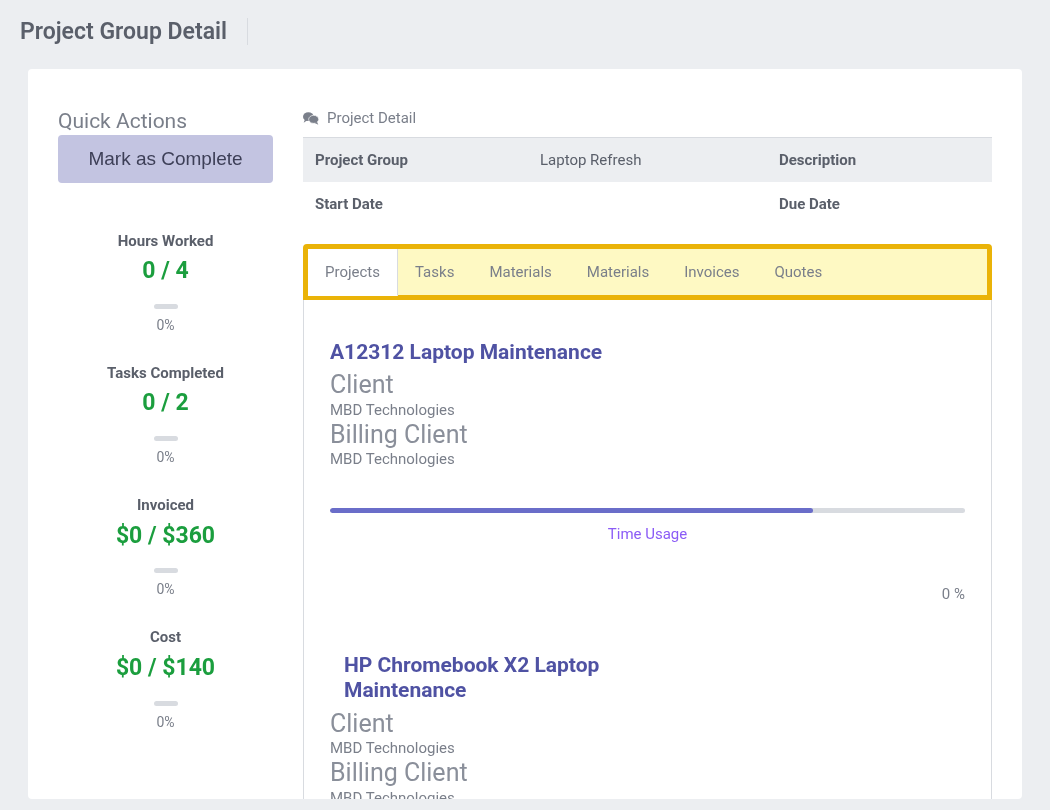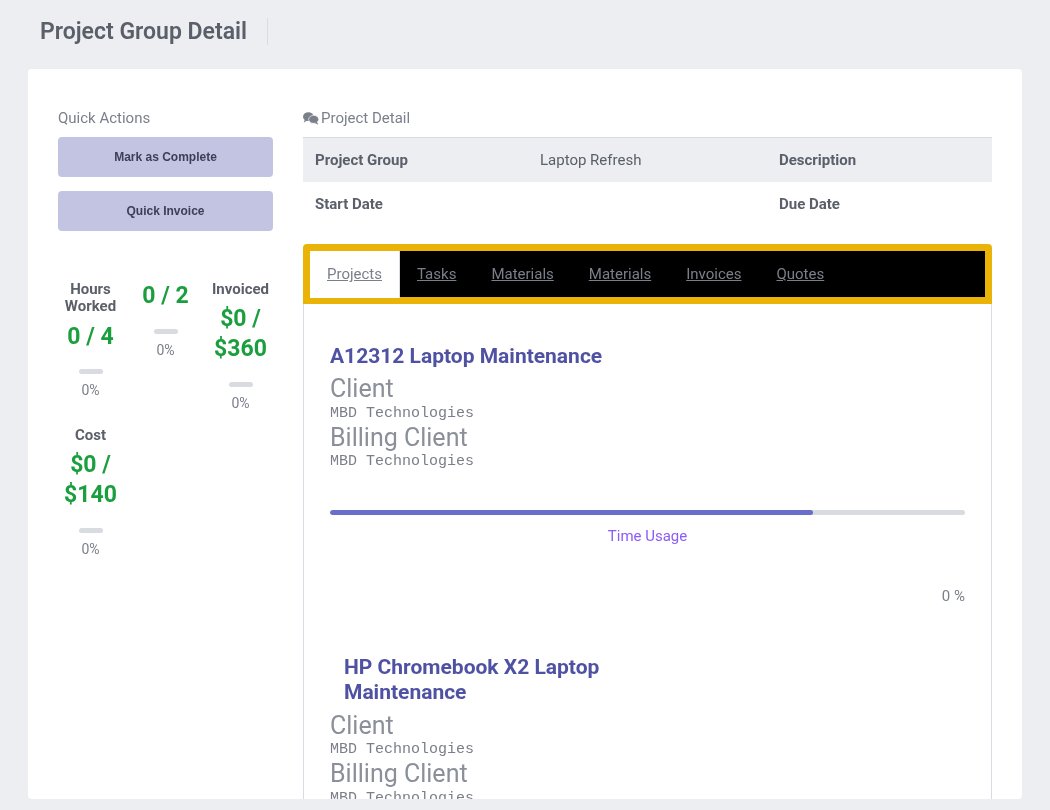--- a/index.html
+++ b/index.html
@@ -5,21 +5,21 @@
   * { box-sizing: border-box; margin: 0; padding: 0; }
   body {
     font-family: -apple-system, BlinkMacSystemFont, "Segoe UI", Roboto, "Helvetica Neue", Arial, sans-serif;
     background: #eceef1;
     color: #7a7f8a;
     width: 1050px;
     height: 810px;
     overflow: hidden;
   }
   .header-bar {
-    padding: 18px 28px 24px 40px;
+    padding: 18px 28px 24px 20px;
   }
   .page-title {
     font-size: 23px;
     font-weight: 600;
     color: #5a5f6a;
     display: inline-block;
     padding-right: 20px;
     border-right: 1px solid #d8dbe0;
   }
   .main-card {
@@ -28,42 +28,42 @@
     border-radius: 4px;
     padding: 40px 30px 30px 30px;
     display: flex;
     gap: 30px;
     height: 730px;
     overflow: hidden;
   }
   .left-col { width: 215px; flex: 0 0 215px; }
   .right-col { flex: 1; }
   .section-heading {
-    font-size: 15px;
-    color: #7a7f8a;
-    margin-bottom: 10px;
+    font-size: 21px;
+    color: #7a7f8a;
+    margin-bottom: 2px;
     font-weight: 400;
   }
   .qa-btn {
     display: block;
     width: 100%;
     background: #c3c4e1;
     color: #3d3f57;
     border: none;
     border-radius: 4px;
     padding: 13px 0;
-    font-size: 12px;
+    font-size: 19px;
     margin-bottom: 14px;
     cursor: pointer;
-    font-weight: 700;
+    font-weight: 400;
   }
   .stats-grid {
     display: grid;
-    grid-template-columns: 1fr 1fr 1fr;
-    gap: 16px 10px;
+    grid-template-columns: 1fr;
+    gap: 32px 10px;
     margin-top: 50px;
     text-align: center;
   }
   .stat-label {
     font-size: 15px;
     font-weight: 700;
     color: #5a5f6a;
     margin-bottom: 6px;
     line-height: 1.15;
   }
@@ -84,45 +84,44 @@
   .stat-pct {
     font-size: 14px;
     color: #7a7f8a;
   }
   .detail-heading {
     font-size: 15px;
     color: #7a7f8a;
     margin-bottom: 10px;
     display: flex;
     align-items: center;
-    gap: 2px;
+    gap: 8px;
   }
   .chat-icon {
     width: 16px; height: 14px;
   }
   .detail-table {
     width: 100%;
     border-collapse: collapse;
     margin-bottom: 18px;
   }
   .detail-table td {
     padding: 13px 12px;
     font-size: 15px;
     color: #5a5f6a;
   }
   .detail-table tr:first-child { background: #eceef1; border-radius: 18px; }
   .detail-table tr:first-child td { border-top: 1px solid #d8dbe0; }
   .detail-table td.lbl { font-weight: 700; width: 32%; }
   .detail-table td.val { font-weight: 400; width: 34%; }
   .tabs {
     display: flex;
-    border: 7px solid #eab308;
+    border: 5px solid #eab308;
     border-radius: 4px 4px 0 0;
-    background: #000000;
-    text-decoration: underline;
+    background: #fef9c3;
   }
   .tab {
     padding: 14px 17px;
     font-size: 15px;
     color: #7a7f8a;
     cursor: pointer;
     border-right: 1px solid transparent;
     white-space: nowrap;
   }
   .tab.active {
@@ -152,21 +151,20 @@
     font-size: 25px;
     font-weight: 400;
     color: #8a8f9a;
     margin-bottom: 2px;
     line-height: 1.1;
   }
   .sub-v {
     font-size: 15px;
     color: #7a7f8a;
     margin-bottom: 2px;
-    font-family: Liberation Mono, monospace;
   }
   .progress-track {
     width: 100%;
     height: 5px;
     background: #d8dbe0;
     border-radius: 3px;
     margin-top: 40px;
     overflow: hidden;
   }
   .progress-fill {
@@ -192,30 +190,30 @@
 
 <div class="header-bar">
   <h1 class="page-title">Project Group Detail</h1>
 </div>
 
 <div class="main-card">
 
   <div class="left-col">
     <div class="section-heading">Quick Actions</div>
     <button class="qa-btn">Mark as Complete</button>
-    <button class="qa-btn">Quick Invoice</button>
 
     <div class="stats-grid">
       <div>
         <div class="stat-label">Hours Worked</div>
         <div class="stat-value">0 / 4</div>
         <div class="mini-bar"></div>
         <div class="stat-pct">0%</div>
       </div>
       <div>
+        <div class="stat-label">Tasks Completed</div>
         <div class="stat-value">0 / 2</div>
         <div class="mini-bar"></div>
         <div class="stat-pct">0%</div>
       </div>
       <div>
         <div class="stat-label">Invoiced</div>
         <div class="stat-value">$0 / $360</div>
         <div class="mini-bar"></div>
         <div class="stat-pct">0%</div>
       </div>

